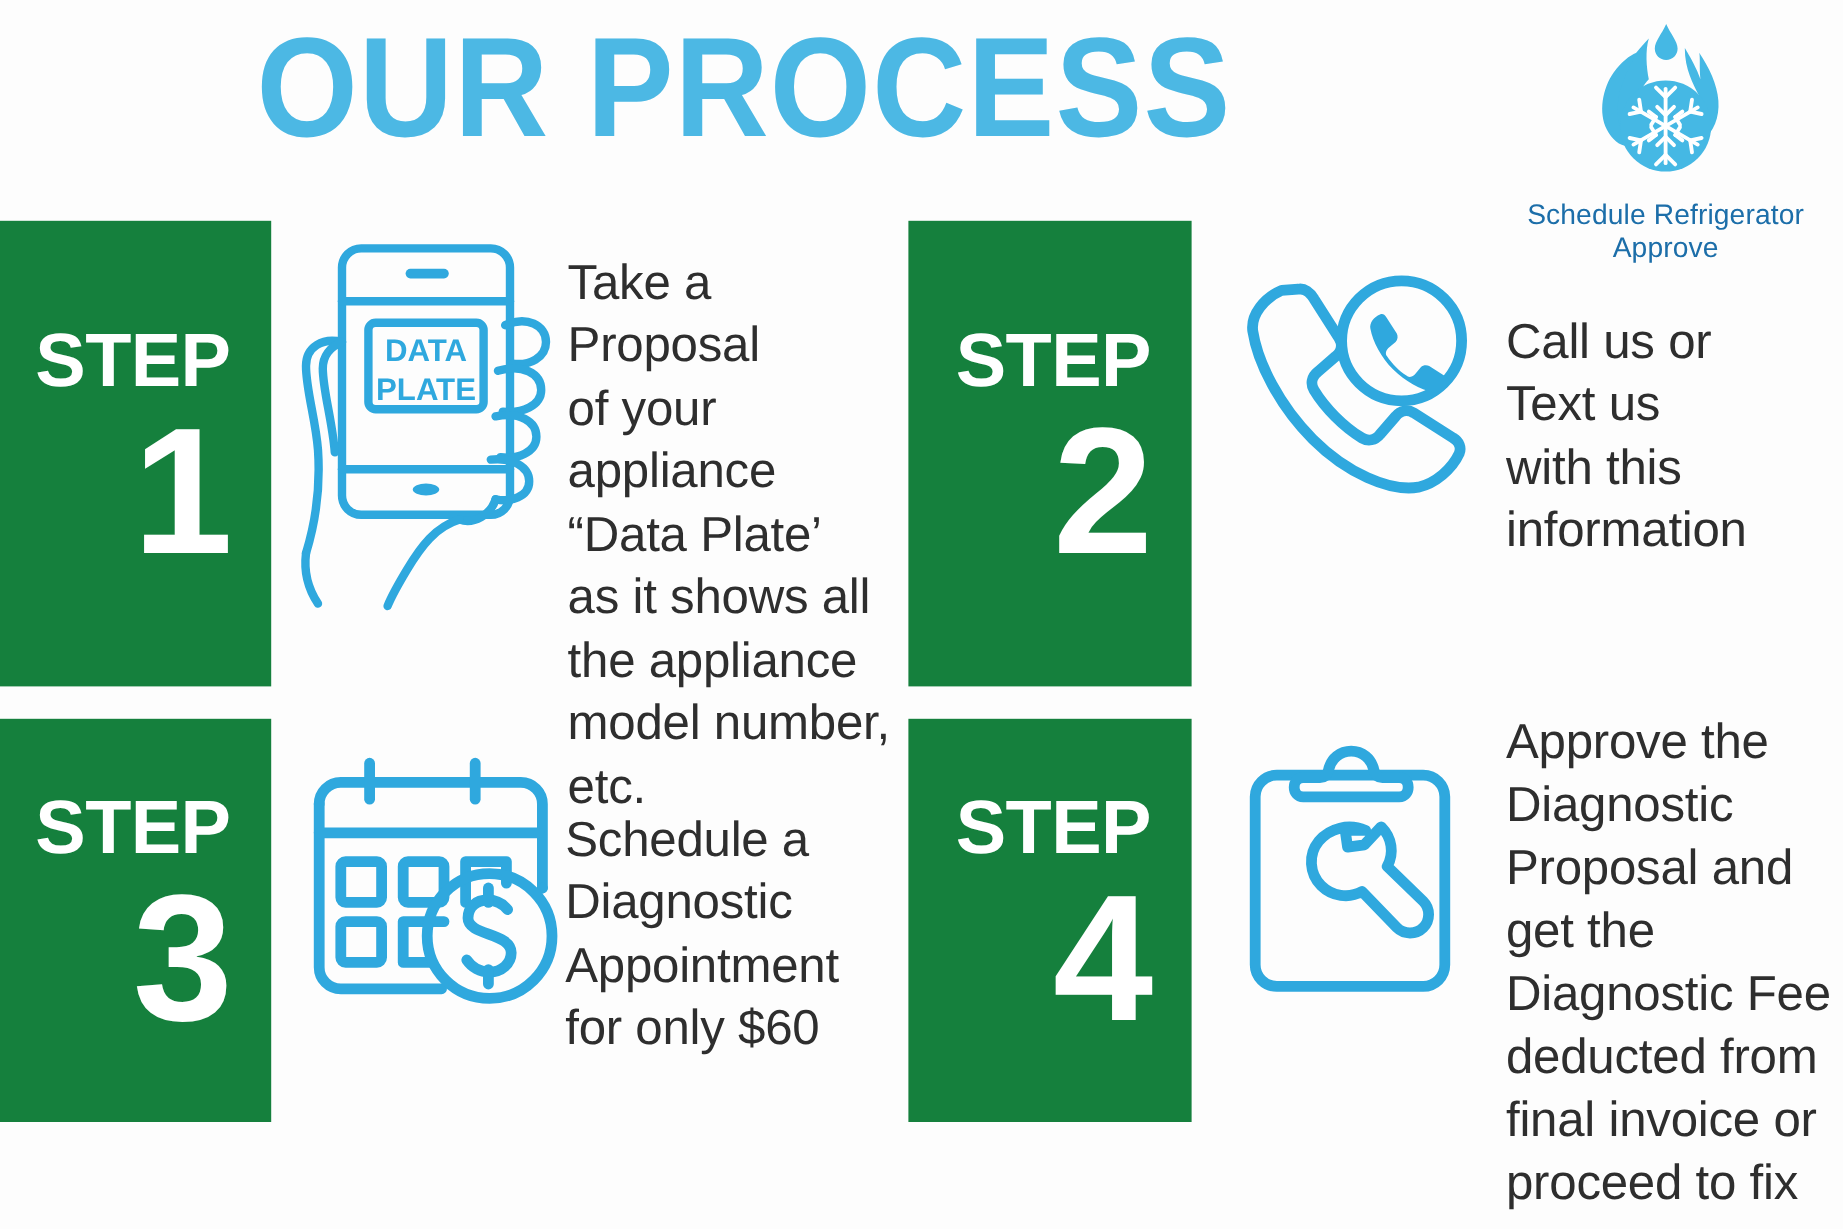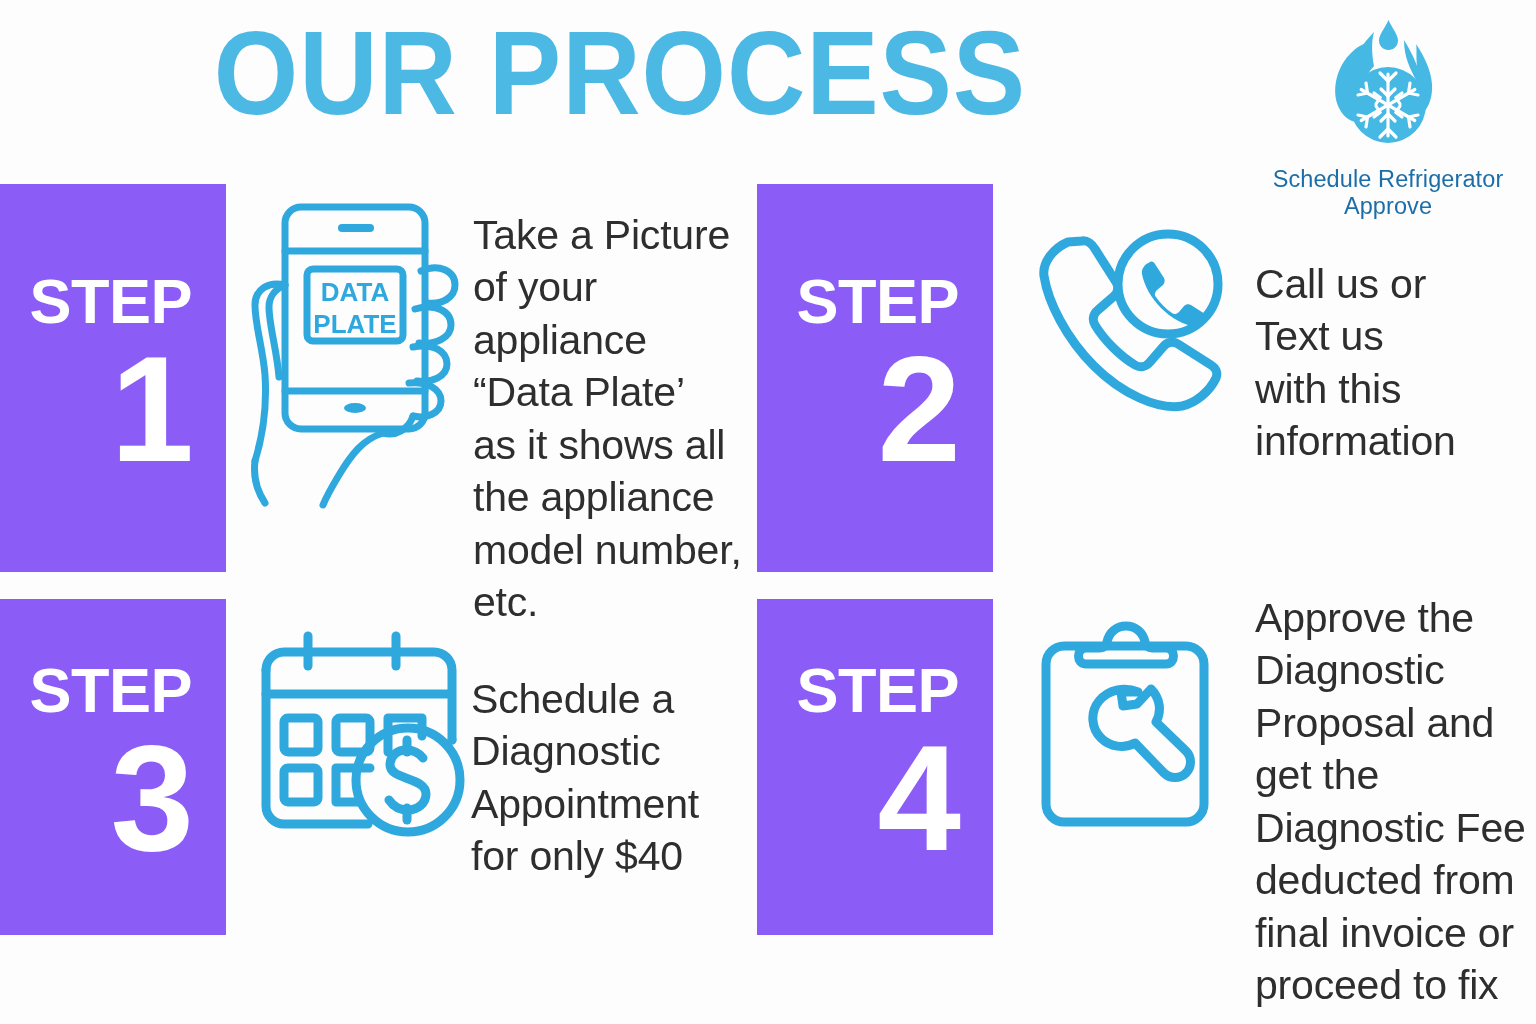--- a/index.html
+++ b/index.html
@@ -53,21 +53,21 @@
     font-size: 23.5px;
     line-height: 1.16;
     color: #1C6EA9;
     font-family: "Liberation Sans", sans-serif;
     letter-spacing: 0.1px;
   }
 
   
   .step-block {
     position: absolute;
-    background: #8b5cf6;
+    background: #15803d;
     box-sizing: border-box;
     padding-right: 34px;
     display: flex;
     flex-direction: column;
     align-items: flex-end;
     justify-content: center;
     color: #ffffff;
   }
   .step-word {
     font-family: "Liberation Sans", sans-serif;
@@ -197,21 +197,21 @@
 
       <path d="M42 92 C26 88 12 96 12 112 C12 132 20 156 22 182 C24 212 20 242 12 268"></path>
       <path d="M12 268 C10 284 14 298 22 310"></path>
       <path d="M42 92 C32 96 26 104 26 114 C26 132 34 158 36 184"></path>
     </g>
     <text x="112" y="108" text-anchor="middle" fill="#2FA8DE" font-family="Liberation Sans, sans-serif" font-size="26" font-weight="700">DATA</text>
     <text x="112" y="140" text-anchor="middle" fill="#2FA8DE" font-family="Liberation Sans, sans-serif" font-size="26" font-weight="700">PLATE</text>
   </svg>
 </div>
 
-<div class="step-text" id="text-step-1">Take a Picture
+<div class="step-text" id="text-step-1">Take a Proposal
 of your
 appliance
 “Data Plate’
 as it shows all
 the appliance
 model number,
 etc.</div>
 
 <div class="step-block" id="step-block-2">
   <div class="step-word">STEP</div>
@@ -270,21 +270,21 @@
                C170 181 162 188 152 188 C144 188 137 184 133 178"></path>
       <line x1="151" y1="118" x2="151" y2="130"></line>
       <line x1="151" y1="186" x2="151" y2="198"></line>
     </g>
   </svg>
 </div>
 
 <div class="step-text" id="text-step-3">Schedule a
 Diagnostic
 Appointment
-for only $40</div>
+for only $60</div>
 
 <div class="step-block" id="step-block-4">
   <div class="step-word">STEP</div>
   <div class="step-num">4</div>
 </div>
 
 <div class="icon-wrap" id="icon-clipboard">
   <svg viewBox="0 0 192 222" width="192" height="222" xmlns="http://www.w3.org/2000/svg">
     <g stroke="#2FA8DE" stroke-width="9" fill="none" stroke-linecap="round" stroke-linejoin="round">
 

